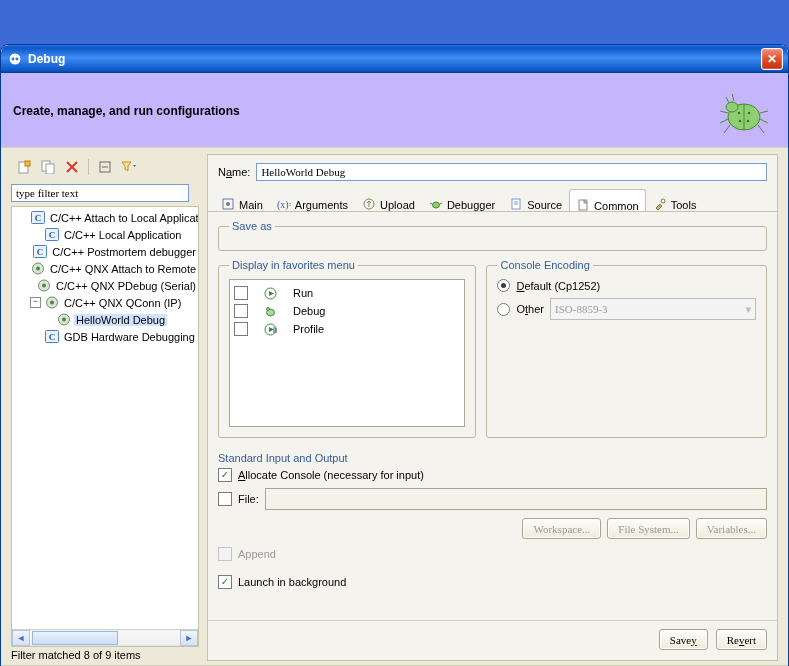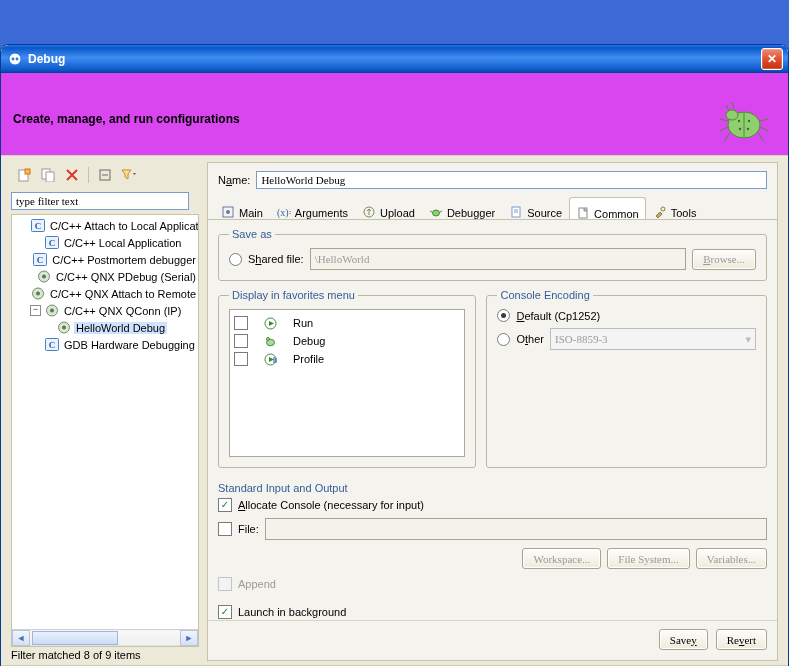--- a/index.html
+++ b/index.html
@@ -50,24 +50,24 @@
   .titlebar .tb-close {
     width: 20px; height: 20px;
     background: linear-gradient(to bottom, #f48a7a, #e05030 50%, #c62f0d);
     border: 1px solid #fff; border-radius: 3px;
     display:flex; align-items:center; justify-content:center;
     color:#fff; font-weight:bold; font-size:12px;
     box-shadow: inset 0 0 0 1px rgba(255,255,255,.2);
     cursor: default;
   }
   .header {
-    padding: 18px 12px 8px 12px;
+    padding: 10px 12px 8px 12px;
     display:flex; align-items:center; justify-content:space-between;
     border-bottom: 1px solid #d6d2bf;
-    background: #d946ef;
+    background: #c4b5fd;
     position: relative;
   }
   .header h1 { font-size: 12px; font-weight: bold; margin:0; }
   .header .bug-icon { width:56px; height:56px; margin-right: 6px; }
   .content {
     flex:1; display:flex; padding: 6px 10px 4px 10px; gap: 8px;
     min-height: 0;
   }
   
   .left {
@@ -334,31 +334,31 @@
               <span class="lbl">C/C++ Postmortem debugger</span>
             </div>
             <div class="tree-row depth1">
               <span class="spacer"></span>
               <span class="ticon">
                 <svg width="14" height="13">
                   <circle cx="7" cy="6.5" r="5.5" fill="#d9e6d5" stroke="#6e8f65"></circle>
                   <circle cx="7" cy="6.5" r="2" fill="#5b7a52"></circle>
                 </svg>
               </span>
-              <span class="lbl">C/C++ QNX PDebug (Serial)</span>
+              <span class="lbl">C/C++ QNX Attach to Remote</span>
             </div>
             <div class="tree-row depth1">
               <span class="spacer"></span>
               <span class="ticon">
                 <svg width="14" height="13">
                   <circle cx="7" cy="6.5" r="5.5" fill="#d9e6d5" stroke="#6e8f65"></circle>
                   <circle cx="7" cy="6.5" r="2" fill="#5b7a52"></circle>
                 </svg>
               </span>
-              <span class="lbl">C/C++ QNX Attach to Remote</span>
+              <span class="lbl">C/C++ QNX PDebug (Serial)</span>
             </div>
             <div class="tree-row depth1">
               <span class="twisty">−</span>
               <span class="ticon">
                 <svg width="14" height="13">
                   <circle cx="7" cy="6.5" r="5.5" fill="#d9e6d5" stroke="#6e8f65"></circle>
                   <circle cx="7" cy="6.5" r="2" fill="#5b7a52"></circle>
                 </svg>
               </span>
               <span class="lbl">C/C++ QNX QConn (IP)</span>
@@ -464,26 +464,20 @@
               </svg>
             </span>
             <span>Tools</span>
           </span>
         </div>
 
       <div class="tab-body">
 
         <fieldset class="groupbox">
           <legend>Save as</legend>
-          <div class="row">
-            <span class="radio"></span>
-            <label><span>S</span><span class="ul">h</span><span>ared file:</span></label>
-            <input class="txt" disabled="" value="\HelloWorld" style="">
-            <button class="btn disabled" disabled=""><span class="ul">B</span><span>rowse...</span></button>
-          </div>
         </fieldset>
 
         <div class="twocol">
           <fieldset class="groupbox">
             <legend>Display in favorites menu</legend>
             <div class="listbox" id="favlist">
                 <div class="li">
                   <span class="chk"></span>
                   <span class="ticon">
                     <svg width="13" height="13">

